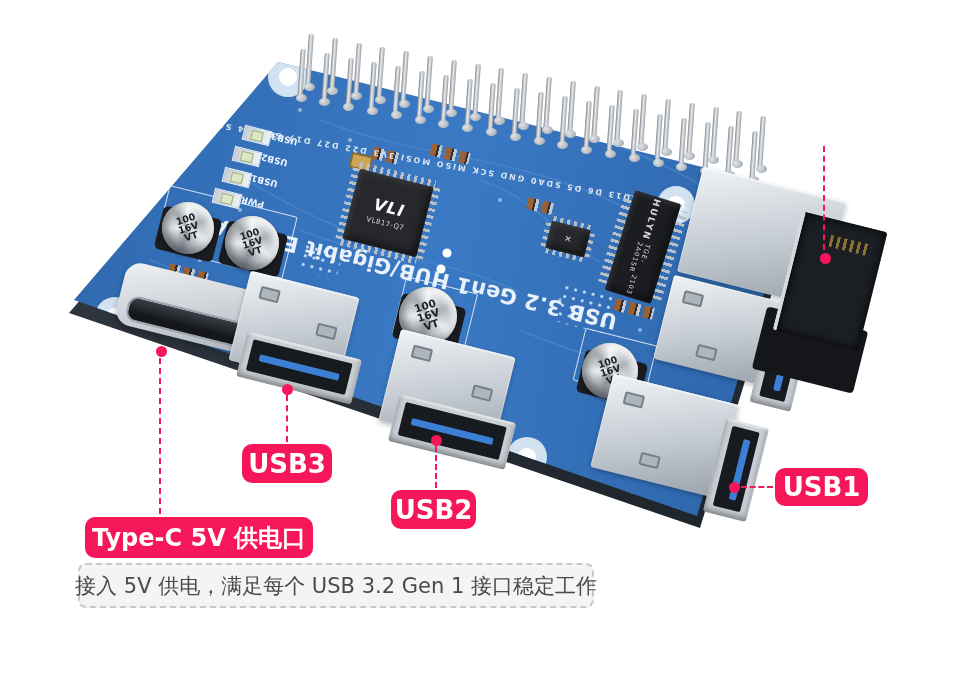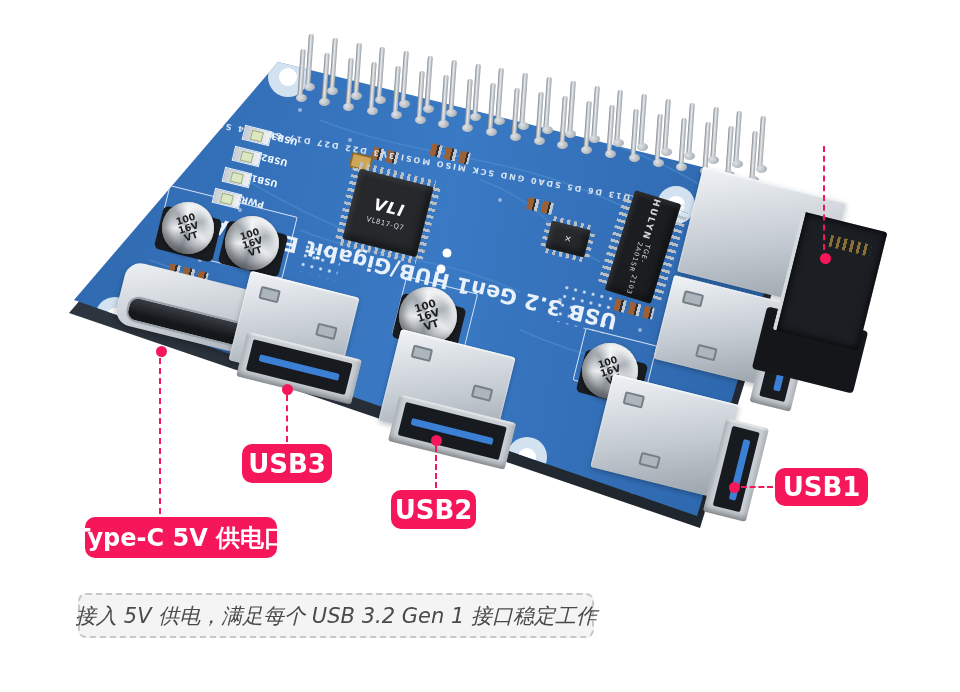--- a/index.html
+++ b/index.html
@@ -362,16 +362,16 @@
   <div class="dash-v" style="left:435px;top:446px;height:42px;border-color:#f5175a;"></div>
   <div class="dot" style="left:430.5px;top:434.5px;background:#f5175a;"></div>
   <div class="tag" style="left:391px;top:490px;width:85px;height:39px;font-size:26px;background:#f5175a;">USB2</div>
 
   <div class="dash-h" style="left:741px;top:486px;width:32px;border-color:#f5175a;"></div>
   <div class="dot" style="left:728.5px;top:481.5px;background:#f5175a;"></div>
   <div class="tag" style="left:775px;top:468px;width:93px;height:38px;font-size:26px;background:#f5175a;">USB1</div>
 
   <div class="dash-v" style="left:159px;top:358px;height:156px;border-color:#f5175a;"></div>
   <div class="dot" style="left:155.5px;top:345.5px;background:#f5175a;"></div>
-  <div class="tag" style="left:85px;top:517px;width:192px;height:41px;font-size:24px;background:#f5175a;">Type-C 5V 供电口</div>
-
-  <div class="desc-box" style="left:78px;top:593px;width:512px;height:41px;font-style:italic;">接入 5V 供电，满足每个 USB 3.2 Gen 1 接口稳定工作</div>
+  <div class="tag" style="left:85px;top:517px;width:228px;height:41px;font-size:24px;background:#f5175a;">Type-C 5V 供电口</div>
+
+  <div class="desc-box" style="left:78px;top:563px;width:512px;height:41px;">接入 5V 供电，满足每个 USB 3.2 Gen 1 接口稳定工作</div>
 </div>
 
 </body></html>

